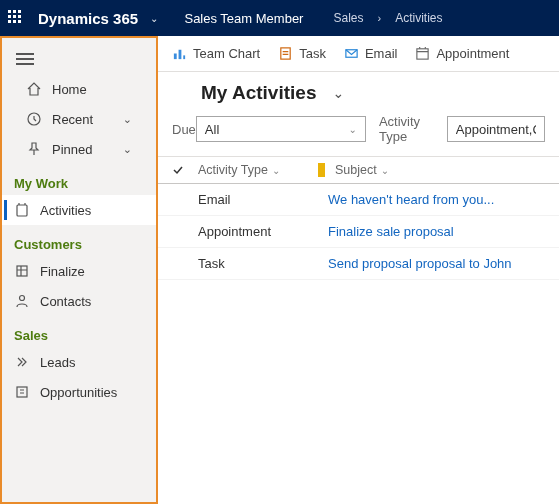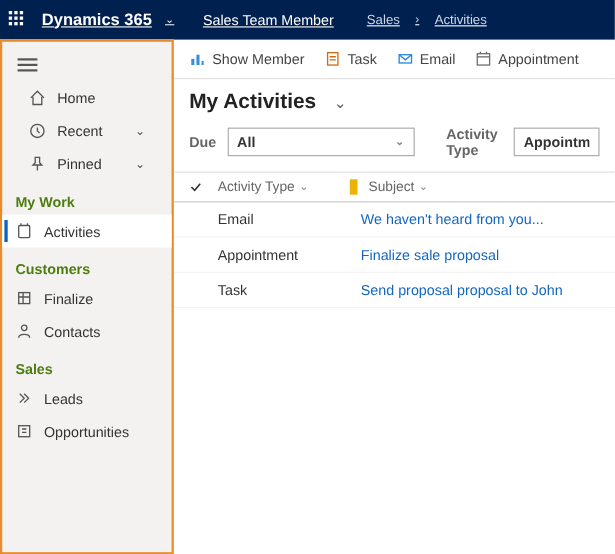--- a/index.html
+++ b/index.html
@@ -16,21 +16,20 @@
   
   .topbar {
     background: #002050;
     color: #fff;
     height: 36px;
     display: flex;
     align-items: center;
     padding: 0 8px;
     gap: 10px;
     font-size: 13px;
-    text-decoration: underline;
   }
   .waffle {
     width: 16px; height: 16px;
     display: grid;
     grid-template-columns: repeat(3, 3px);
     grid-template-rows: repeat(3, 3px);
     gap: 2px;
   }
   .waffle span { background: #fff; }
   .brand { font-weight: 600; font-size: 15px; margin-left: 4px; }
@@ -110,30 +109,30 @@
     color: #444;
     font-size: 13px;
   }
   .cmd {
     display: flex; align-items: center; gap: 6px; cursor: pointer;
   }
   .cmd svg { width: 15px; height: 15px; }
   .title-row {
     display: flex; align-items: center; gap: 16px;
     padding: 10px 14px 6px;
+    margin-left: 29px;
   }
   .title-row h1 {
     font-size: 19px; font-weight: 600; margin: 0; color: #222;
   }
   .filters {
-    display: flex; align-items: center; gap: 10px;
+    display: flex; align-items: center; 
     padding: 4px 14px 12px;
     color: #555;
     font-size: 13px;
-    font-weight: bold;
   }
   .select {
     border: 1px solid #a6a6a6;
     height: 26px;
     display: flex; align-items: center;
     padding: 12px 8px;
     color: #333;
     min-width: 170px;
     justify-content: space-between;
     background: #fff;
@@ -278,21 +277,21 @@
   </div>
 
   <div class="main">
     <div class="cmdbar">
       <div class="cmd">
         <svg viewBox="0 0 16 16">
             <rect x="2" y="8" width="3" height="6" fill="#3a8dde"></rect>
             <rect x="7" y="4" width="3" height="10" fill="#3a8dde"></rect>
             <rect x="12" y="10" width="2" height="4" fill="#3a8dde"></rect>
           </svg>
-        <span>Show Member</span>
+        <span>Team Chart</span>
       </div>
       <div class="cmd">
         <svg viewBox="0 0 16 16">
             <rect x="3" y="2" width="10" height="12" fill="none" stroke="#d06a14" stroke-width="1.3"></rect>
             <path d="M5 6 H11 M5 9 H11" stroke="#d06a14" stroke-width="1.3"></path>
           </svg>
         <span>Task</span>
       </div>
       <div class="cmd">
         <svg viewBox="0 0 16 16">

